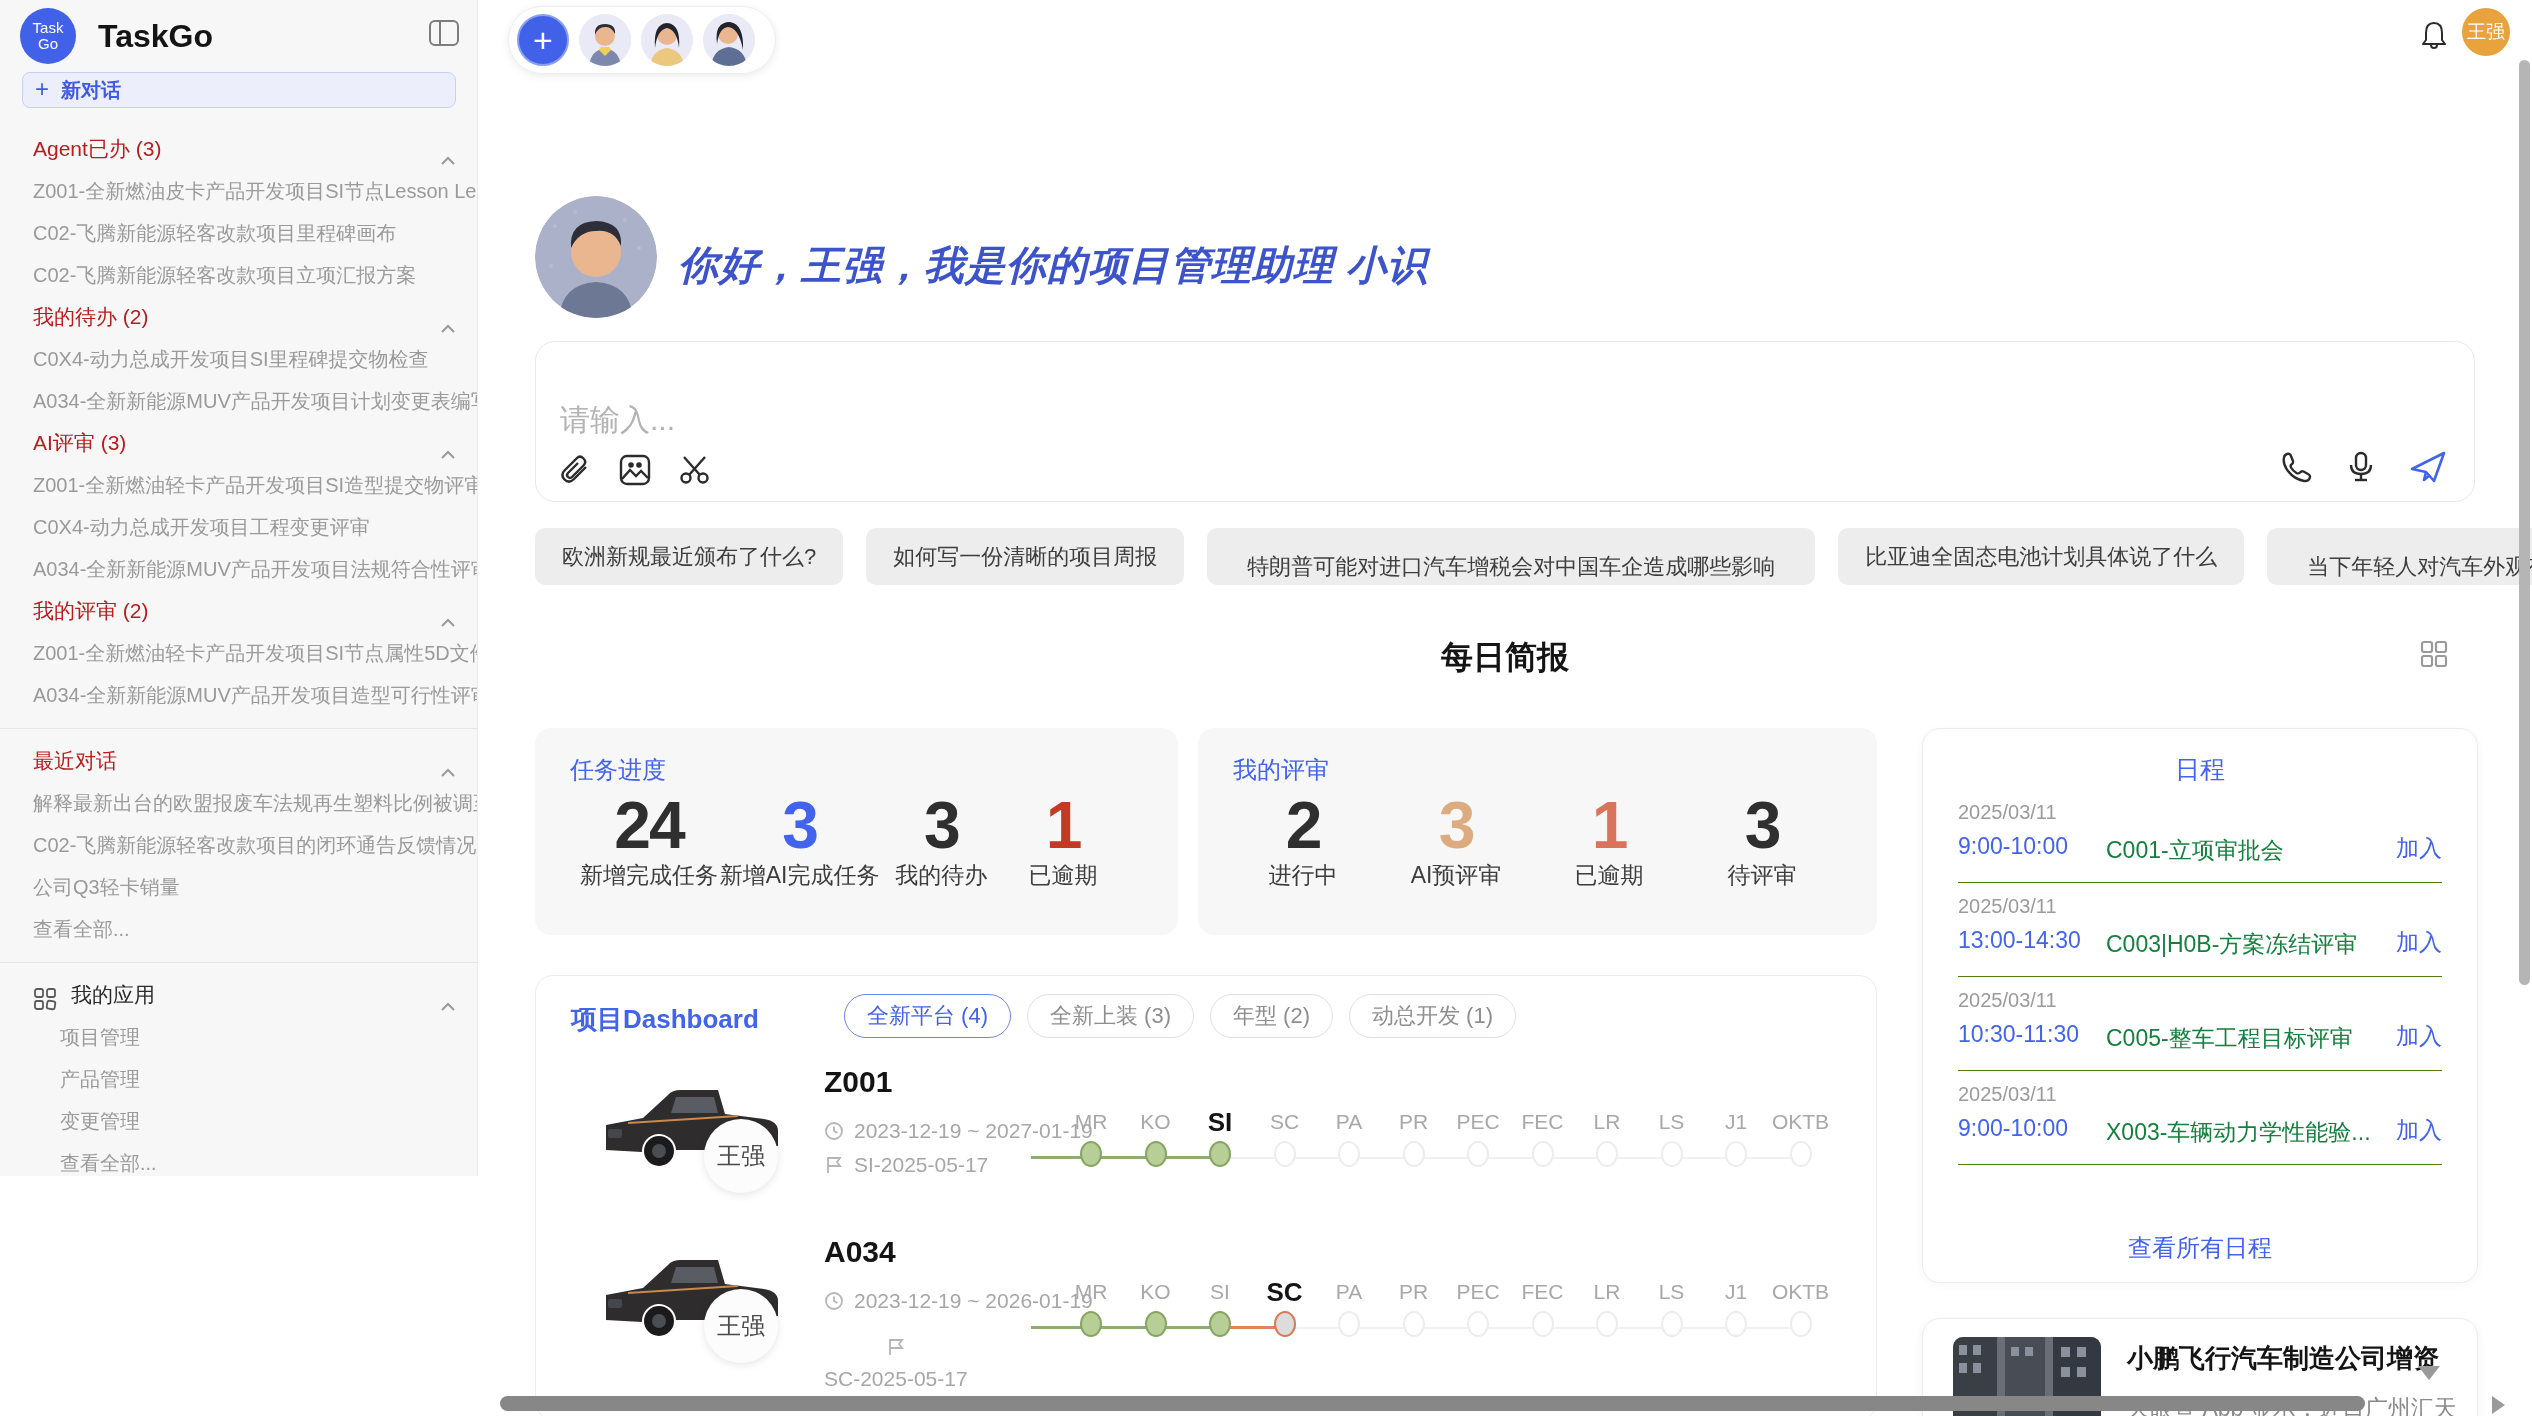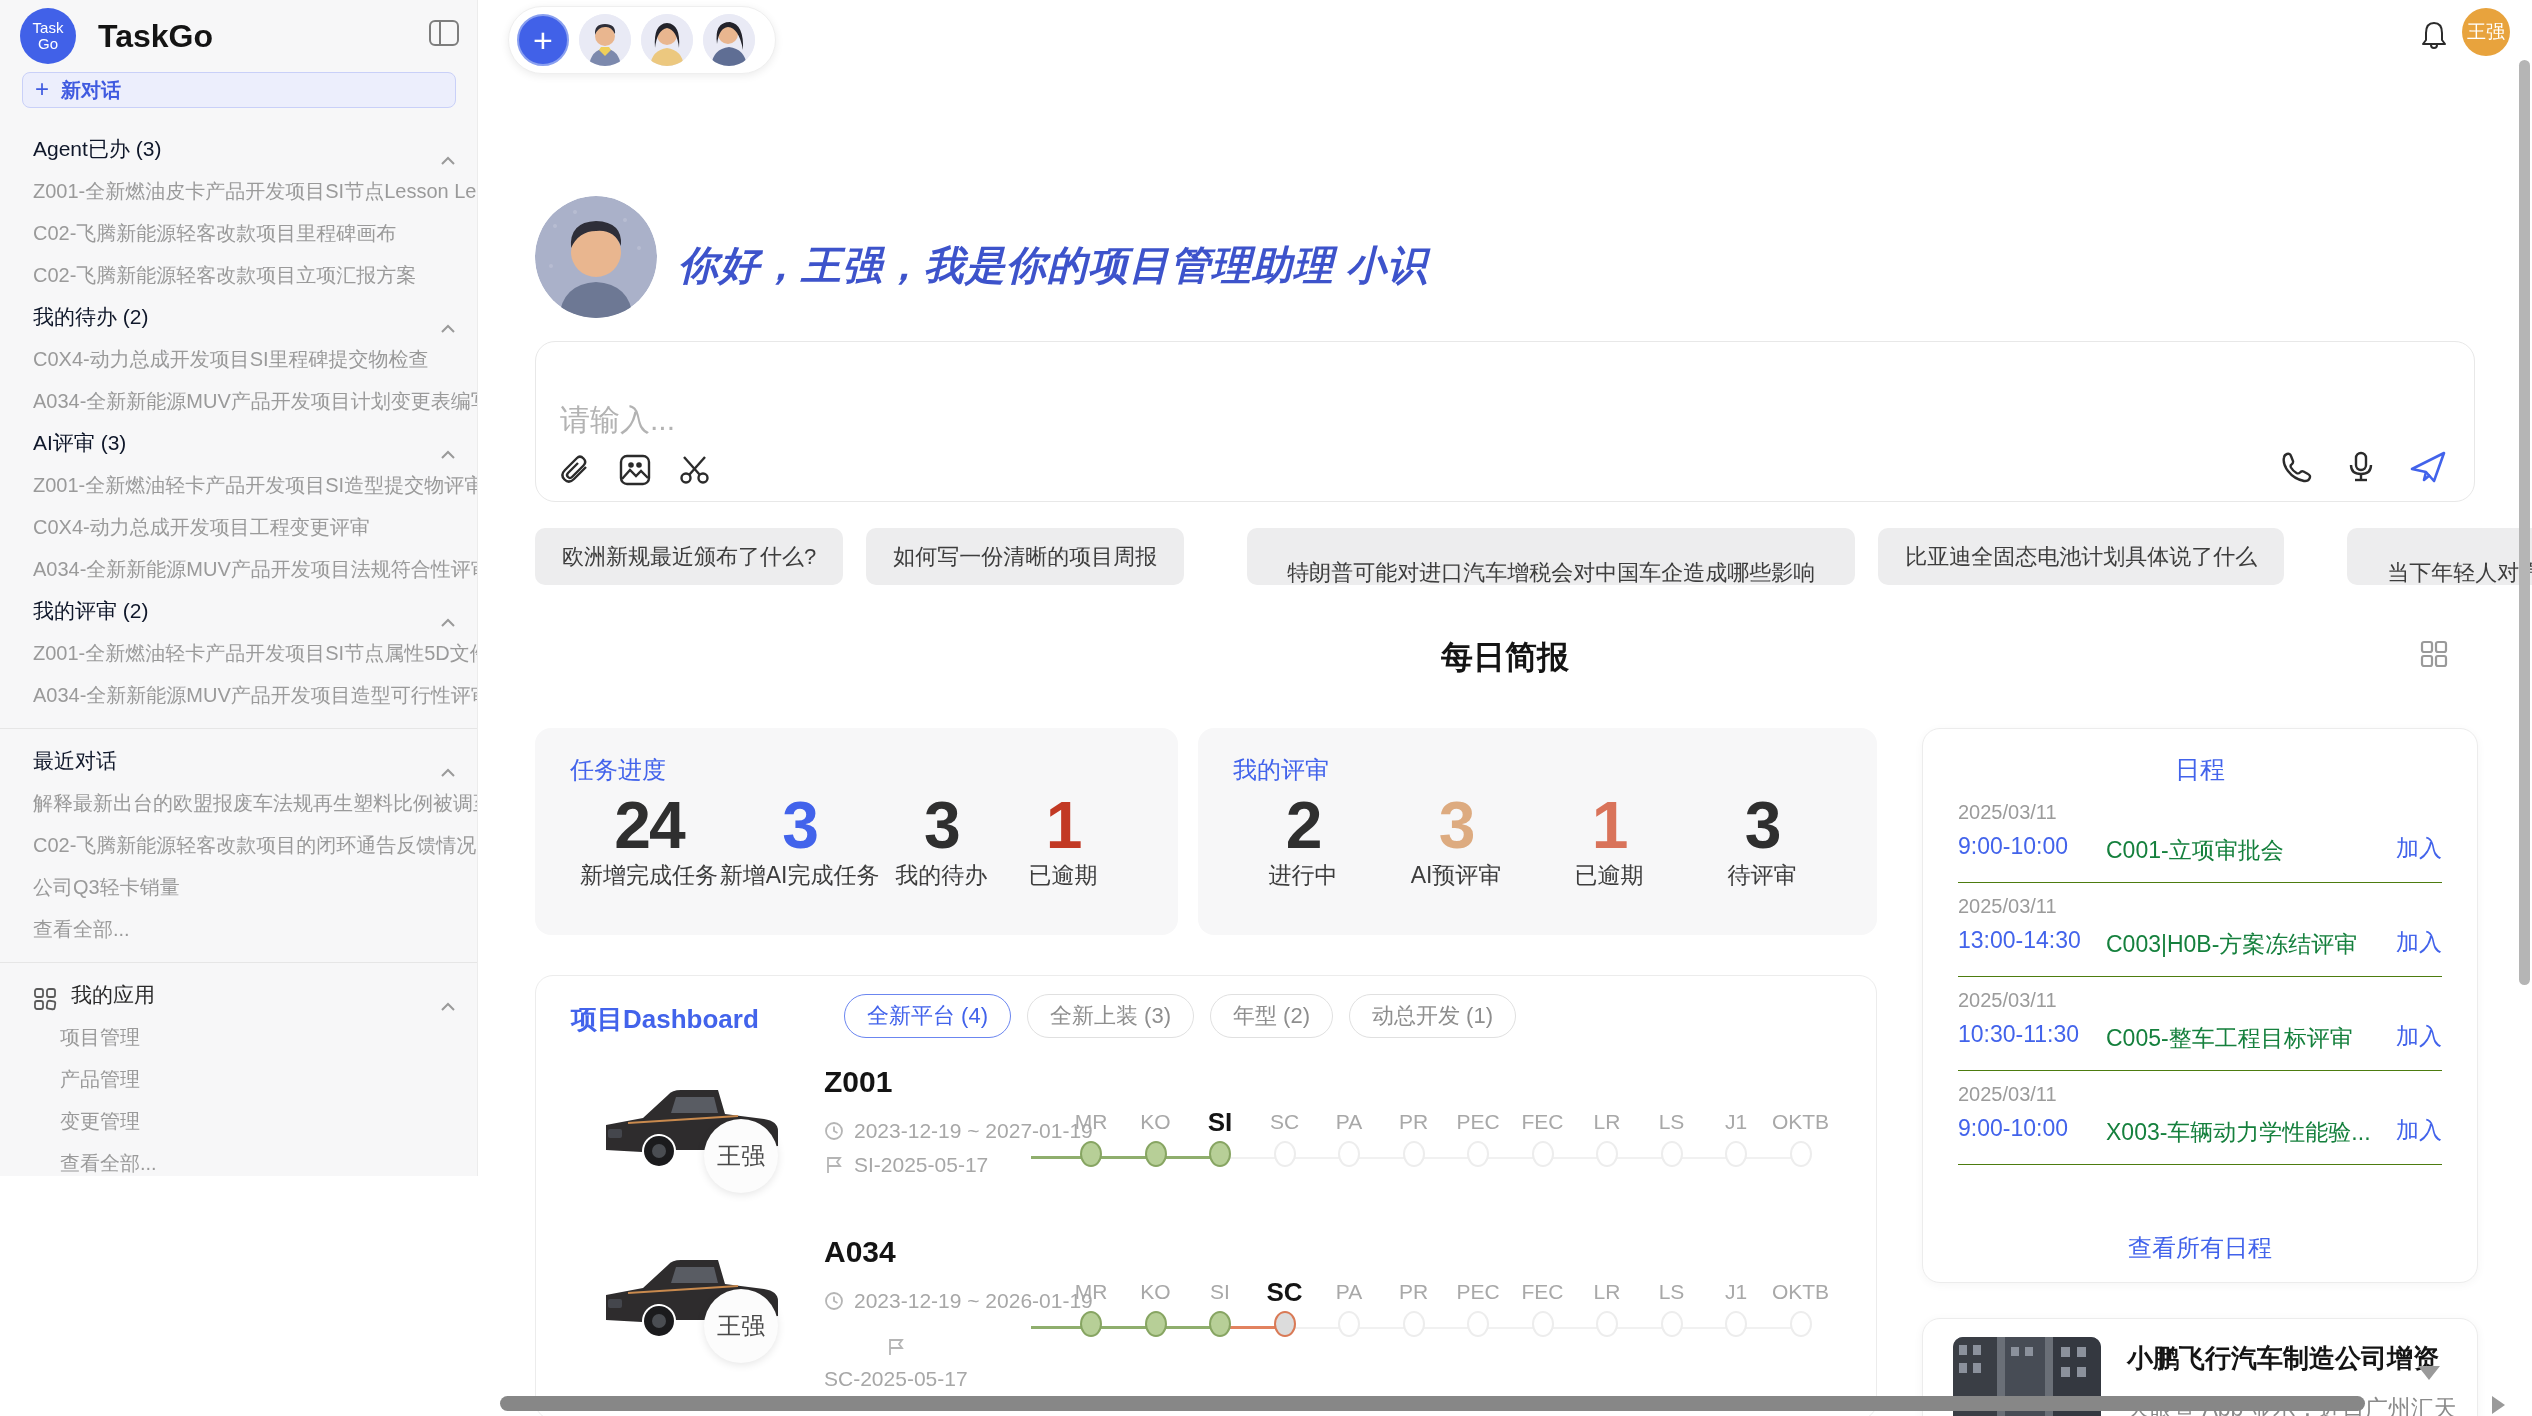--- a/index.html
+++ b/index.html
@@ -9,21 +9,21 @@
   
   #sidebar{position:absolute;left:0;top:0;width:478px;height:1176px;background:#f7f7f8;border-right:1px solid #ececec;overflow:hidden;}
   .logo-row{position:absolute;left:20px;top:8px;height:56px;display:flex;align-items:center;}
   .logo-circle{width:56px;height:56px;border-radius:50%;background:#4161e8;color:#fff;display:flex;flex-direction:column;align-items:center;justify-content:center;font-size:15px;line-height:16px;font-weight:500;}
   .logo-title{margin-left:22px;font-size:32px;font-weight:700;color:#141414;}
   .collapse-btn{position:absolute;right:18px;top:20px;width:30px;height:26px;color:#7d7d7d;}
   .newchat-btn{position:absolute;left:22px;top:72px;width:434px;height:36px;background:#eceefc;border:1px solid #c9d0f8;border-radius:8px;display:flex;align-items:center;padding-left:12px;color:#3f5ae0;font-size:20px;font-weight:600;cursor:pointer;}
   .newchat-plus{font-size:24px;font-weight:400;margin-right:12px;margin-top:-2px;}
   #side-list{position:absolute;left:0;top:128px;width:478px;}
   .side-row{height:42px;line-height:42px;padding-left:33px;white-space:nowrap;overflow:hidden;position:relative;}
-  .side-header{font-size:21px;color:#0f172a;font-weight:500;}
+  .side-header{font-size:21px;color:#b91c1c;font-weight:500;}
   .side-item{font-size:20px;color:#9a9a9a;cursor:pointer;}
   .side-subitem{font-size:20px;color:#9a9a9a;padding-left:60px;cursor:pointer;}
   .side-iconrow{font-size:21px;color:#2b2b2b;display:flex;align-items:center;gap:14px;cursor:pointer;}
   .side-divider{height:24px;position:relative;}
   .side-divider:after{content:"";position:absolute;left:0;right:0;top:12px;height:1px;background:#e6e6e6;}
   .chev{position:absolute;right:22px;top:13px;width:16px;height:16px;color:#9a9a9a;}
   .side-ic{width:24px;height:24px;color:#5a5a5a;flex:none;}
 
   
   #main{position:absolute;left:478px;top:0;width:2054px;height:1416px;}
@@ -38,21 +38,21 @@
 
   .composer{position:absolute;left:57px;top:341px;width:1940px;height:161px;border:1px solid #e8e8e8;border-radius:20px;background:#fff;}
   .composer .ph{position:absolute;left:24px;top:58px;font-size:30px;color:#b3b3b3;}
   .comp-left{position:absolute;left:22px;bottom:14px;display:flex;gap:26px;align-items:center;}
   .comp-right{position:absolute;right:26px;bottom:14px;display:flex;gap:30px;align-items:center;}
   .cicon{width:34px;height:34px;color:#2b2b2b;cursor:pointer;}
   .cicon.send{width:40px;height:40px;color:#4263eb;}
 
   .chips{position:absolute;left:57px;top:528px;width:1940px;display:flex;gap:23px;}
   .chip{height:57px;line-height:57px;background:#ededee;border-radius:10px;padding:0 27px;font-size:22px;color:#3d3d3d;white-space:nowrap;cursor:pointer;}
-  .chip.wide{padding:16px 40px;margin-left:40px;}
+  .chip.wide{padding:10px 40px;}
 
   .briefing-title{position:absolute;left:57px;top:636px;width:1940px;text-align:center;font-size:32px;font-weight:700;color:#141414;}
   .grid-icon{position:absolute;left:1942px;top:640px;width:28px;height:28px;color:#9a9a9a;cursor:pointer;}
 
   .stats-card{position:absolute;top:728px;height:207px;background:#f7f7f8;border-radius:16px;}
   .stats-card .sc-title{position:absolute;left:35px;top:26px;font-size:24px;color:#4263eb;}
   .sc-row{position:absolute;left:45px;right:55px;top:62px;display:flex;justify-content:space-between;}
   .sc-col{text-align:center;min-width:120px;}
   .sc-val{font-size:66px;font-weight:700;letter-spacing:-2px;line-height:70px;}
   .sc-label{font-size:23px;color:#3d3d3d;margin-top:0;}

